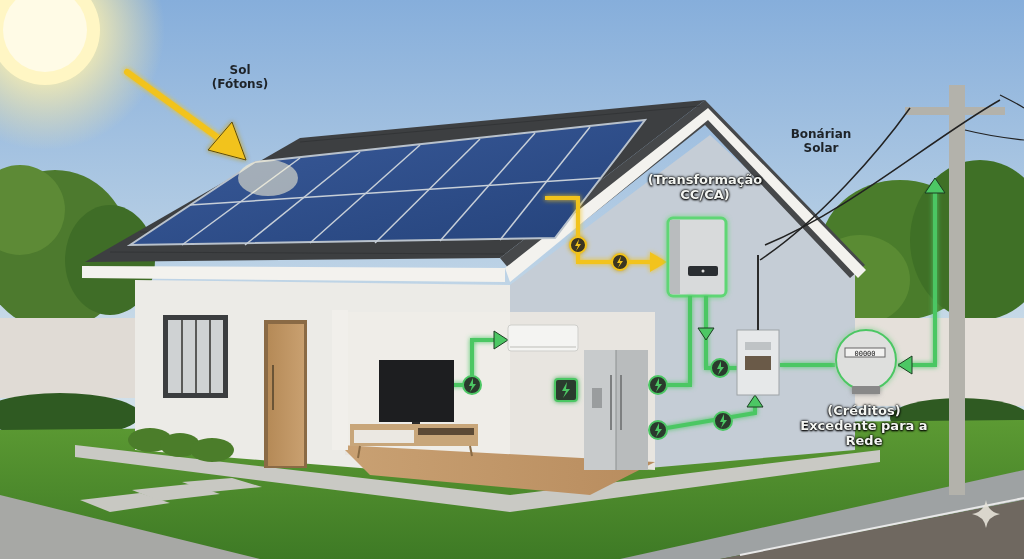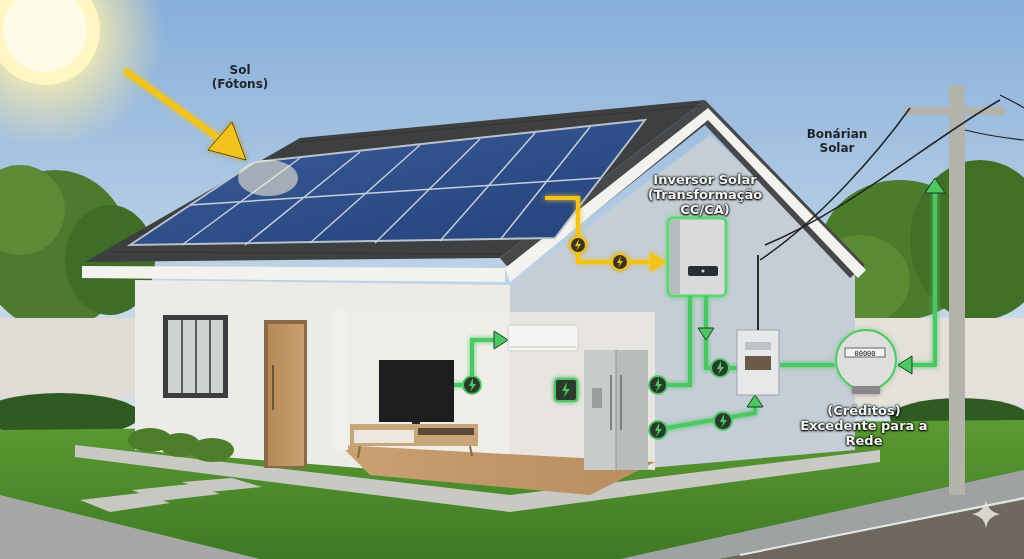--- a/index.html
+++ b/index.html
@@ -270,26 +270,25 @@
   </g>
 
   <path d="M986 500 Q988 512 1000 514 Q988 516 986 528 Q984 516 972 514 Q984 512 986 500 Z" fill="#e6e2d8" opacity="0.9"></path>
 </svg>
 
 <div class="label dark" style="left:200px;top:64px;width:80px;">
   <div>Sol</div>
   <div>(Fótons)</div>
 </div>
 
-<div class="label dark" style="left:782px;top:128px;width:110px;">
+<div class="label dark" style="left:766px;top:128px;width:110px;">
   <div>Bonárian</div>
   <div>Solar</div>
 </div>
 
 <div class="label light" style="left:622px;top:173px;width:166px;">
-  <div>Inversor Solar</div>
   <div>(Transformação CC/CA)</div>
 </div>
 
 <div class="label light" style="left:784px;top:404px;width:160px;">
   <div>(Créditos)</div>
   <div>Excedente para a Rede</div>
 </div>
 
 </body></html>

